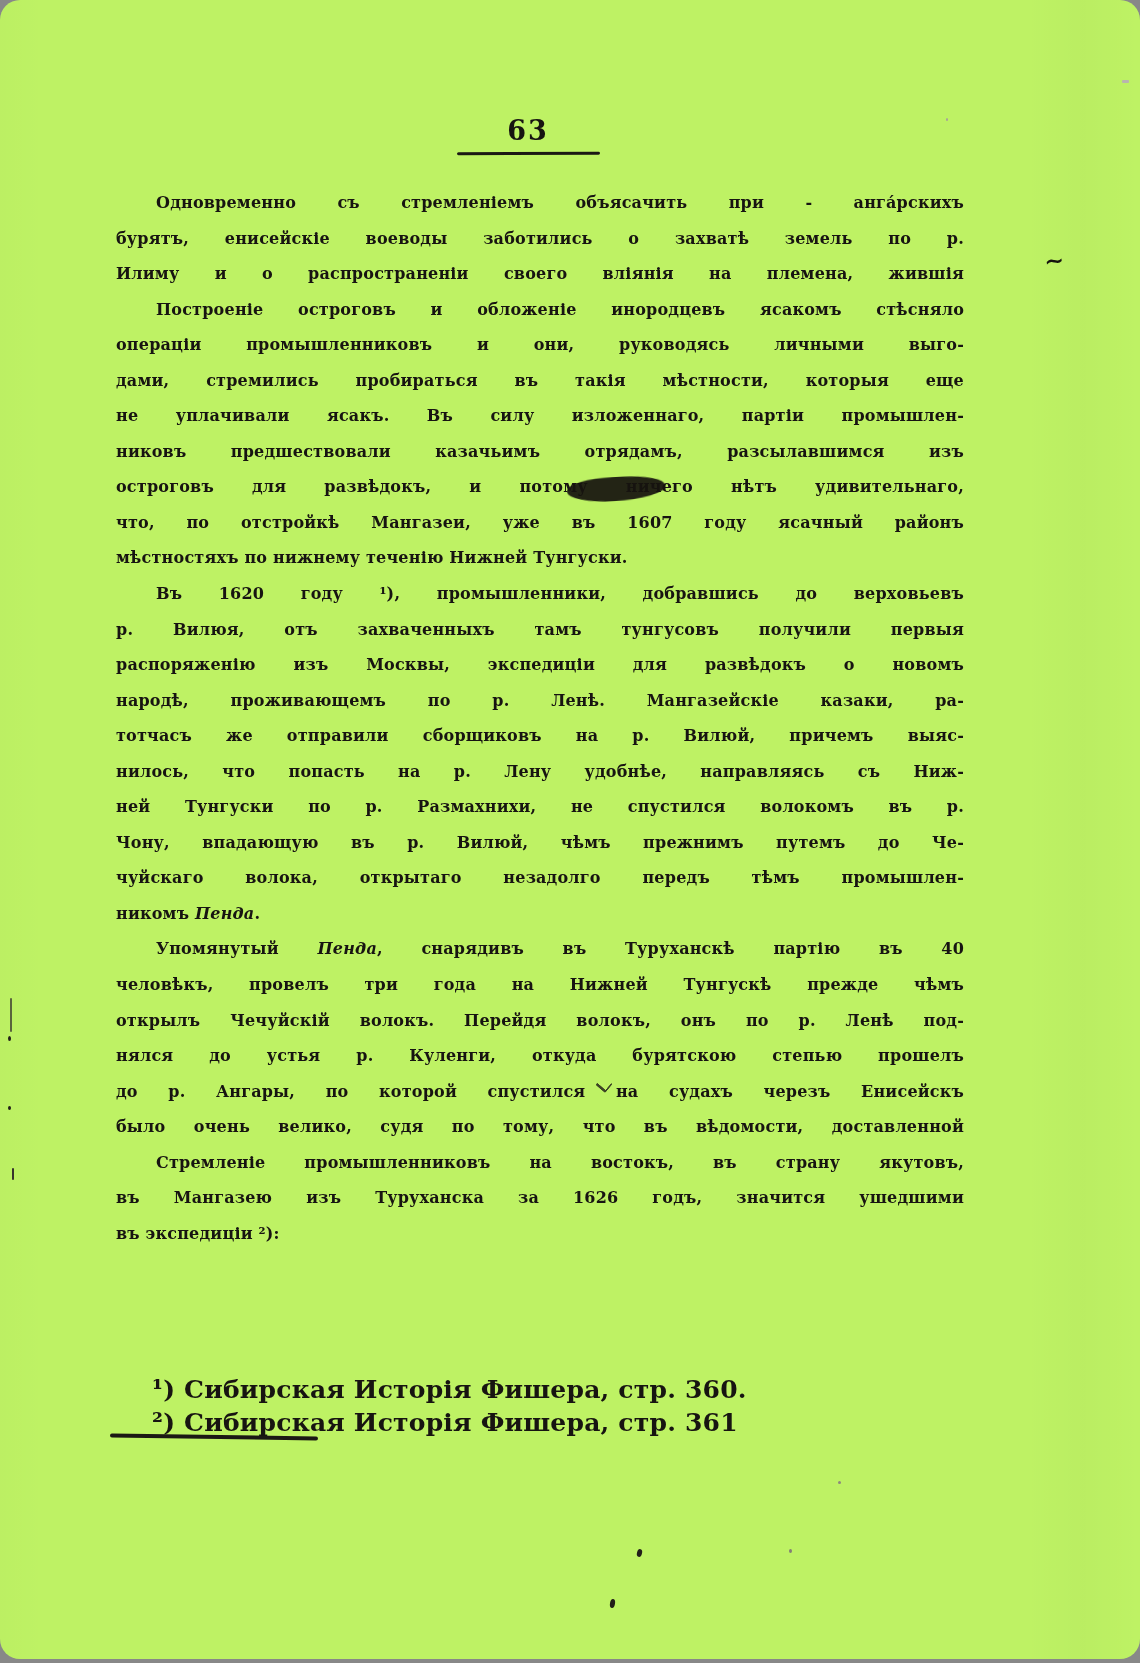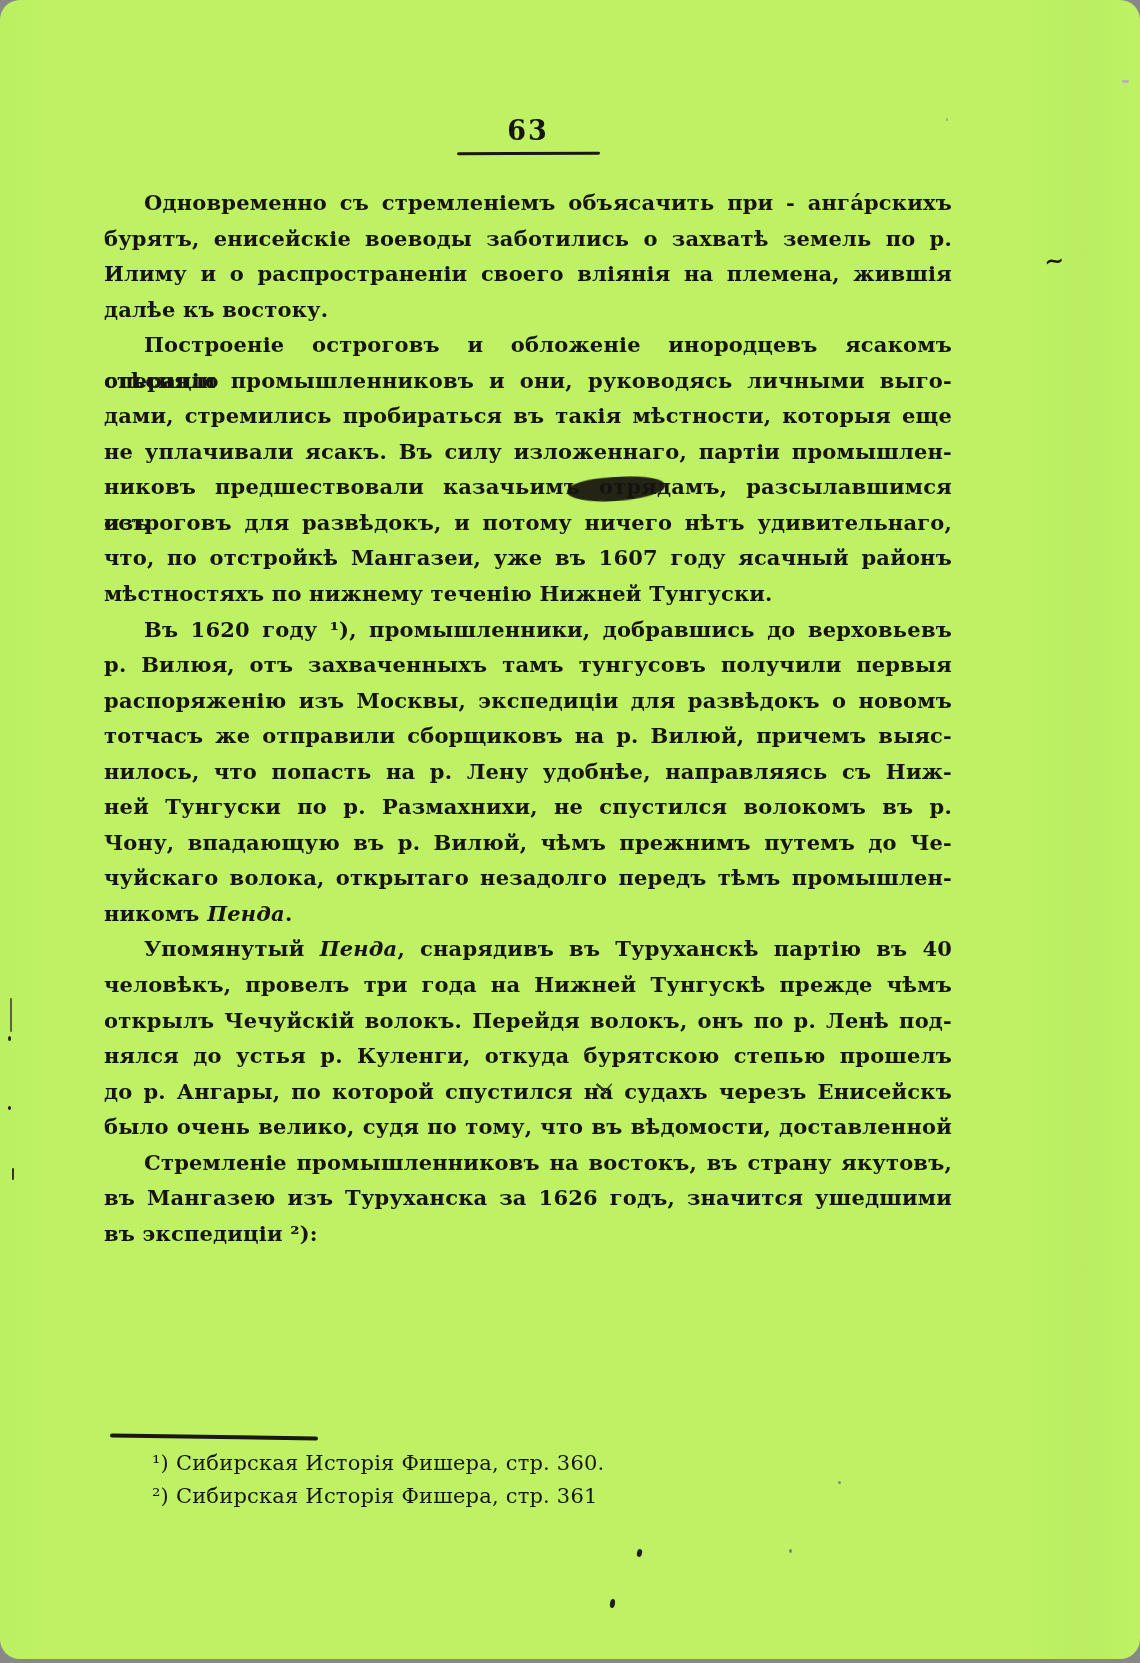--- a/index.html
+++ b/index.html
@@ -23,41 +23,41 @@
     text-align:center;
     font-size:27px;font-weight:700;line-height:1.1;
     letter-spacing:2px;
   }
   .page-number-rule{
     position:absolute;left:457px;top:152px;width:143px;height:3px;
     background:#1b1814;border-radius:2px;
     transform:rotate(-0.3deg);
   }
   .body-text{
-    position:absolute;left:104px;top:185px;width:848px;
-    font-size:21px;font-weight:700;line-height:35.55px;
+    position:absolute;left:116px;top:185px;width:848px;
+    font-size:16px;font-weight:700;line-height:35.55px;
     letter-spacing:0.2px;
   }
   .line{
     text-align:justify;
     text-align-last:justify;
     white-space:normal;
     height:35.55px;
   }
   .line.indent{text-indent:40px;}
   .line.parend{text-align-last:left;}
   .pname{font-weight:700;font-style:italic;}
   .footnote-rule{
     position:absolute;left:110px;top:1435px;width:208px;height:3.5px;
     background:#1b1814;border-radius:2px;
     transform:rotate(0.8deg);
   }
   .footnotes{
-    position:absolute;left:104px;top:1447px;width:848px;
-    font-size:21px;font-weight:400;line-height:33px;
+    position:absolute;left:104px;top:1373px;width:848px;
+    font-size:25px;font-weight:700;line-height:33px;
     letter-spacing:0.2px;
   }
   .footnote{text-indent:48px;}
   
   .ink-smudge{
     position:absolute;left:567px;top:477px;width:98px;height:24px;
     background:#16130f;border-radius:50% 45% 55% 50%;
     transform:rotate(-3deg);
     opacity:0.92;filter:blur(0.6px);
   }
@@ -89,32 +89,32 @@
 <div class="page">
   <div class="paper-texture"></div>
 
   <div class="page-number">63</div>
   <div class="page-number-rule"></div>
 
   <div class="body-text">
     <div class="line indent">Одновременно  съ  стремленіемъ  объясачить  при - анга́рскихъ</div>
     <div class="line">бурятъ,  енисейскіе  воеводы  заботились  о  захватѣ  земель  по  р.</div>
     <div class="line">Илиму  и  о  распространеніи  своего  вліянія  на  племена,  жившія</div>
-    <div class="line parend">далѣе  къ  востоку.</div>
     <div class="line indent">Построеніе  остроговъ  и  обложеніе  инородцевъ  ясакомъ  стѣсняло</div>
     <div class="line">операціи  промышленниковъ  и  они,  руководясь  личными  выго-</div>
     <div class="line">дами,  стремились  пробираться  въ  такія  мѣстности,  которыя  еще</div>
     <div class="line">не  уплачивали  ясакъ.  Въ  силу  изложеннаго,  партіи  промышлен-</div>
     <div class="line">никовъ  предшествовали  казачьимъ  отрядамъ,  разсылавшимся  изъ</div>
     <div class="line">остроговъ  для  развѣдокъ,  и  потому  ничего  нѣтъ  удивительнаго,</div>
     <div class="line">что, по  отстройкѣ  Мангазеи,  уже  въ  1607  году  ясачный  районъ</div>
     <div class="line parend">мѣстностяхъ  по  нижнему  теченію  Нижней  Тунгуски.</div>
     <div class="line indent">Въ  1620  году  ¹),  промышленники,  добравшись  до  верховьевъ</div>
     <div class="line">р.  Вилюя,  отъ  захваченныхъ  тамъ  тунгусовъ  получили  первыя</div>
     <div class="line">распоряженію  изъ  Москвы,  экспедиціи  для  развѣдокъ  о  новомъ</div>
+    <div class="line">народѣ,  проживающемъ  по  р.  Ленѣ.  Мангазейскіе  казаки,  ра-</div>
     <div class="line">тотчасъ  же  отправили  сборщиковъ  на  р.  Вилюй,  причемъ  выяс-</div>
     <div class="line">нилось,  что  попасть  на  р.  Лену  удобнѣе,  направляясь  съ  Ниж-</div>
     <div class="line">ней  Тунгуски  по  р.  Размахнихи,  не  спустился  волокомъ  въ  р.</div>
     <div class="line">Чону,  впадающую  въ  р.  Вилюй,  чѣмъ  прежнимъ  путемъ  до  Че-</div>
     <div class="line">чуйскаго  волока,  открытаго  незадолго  передъ  тѣмъ  промышлен-</div>
     <div class="line parend">
       <span>никомъ </span><i class="pname">Пенда</i><span>.</span>
     </div>
     <div class="line indent">
       <span>Упомянутый </span><i class="pname">Пенда</i><span>, снарядивъ  въ  Туруханскѣ  партію  въ  40</span>

